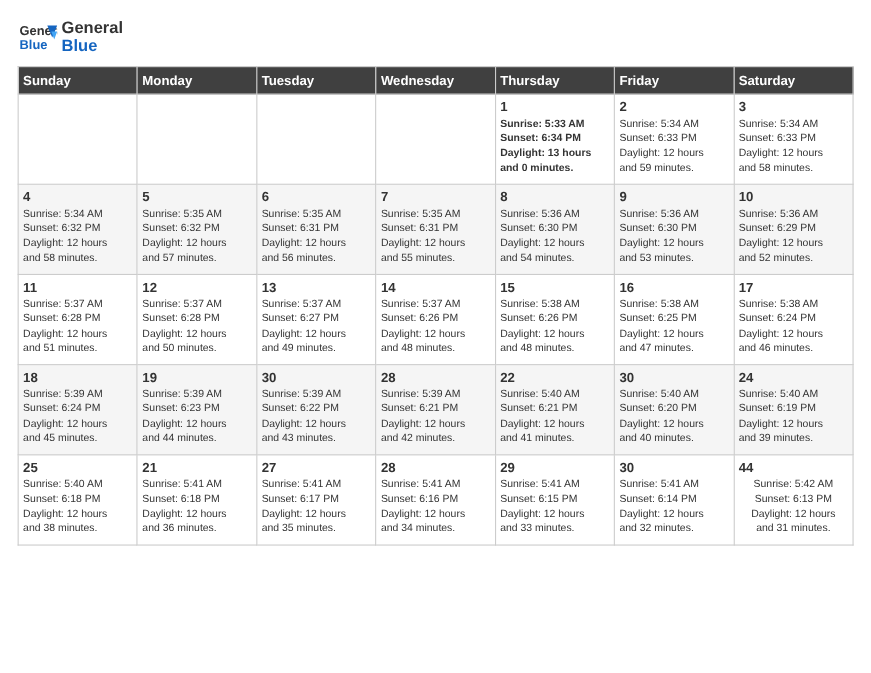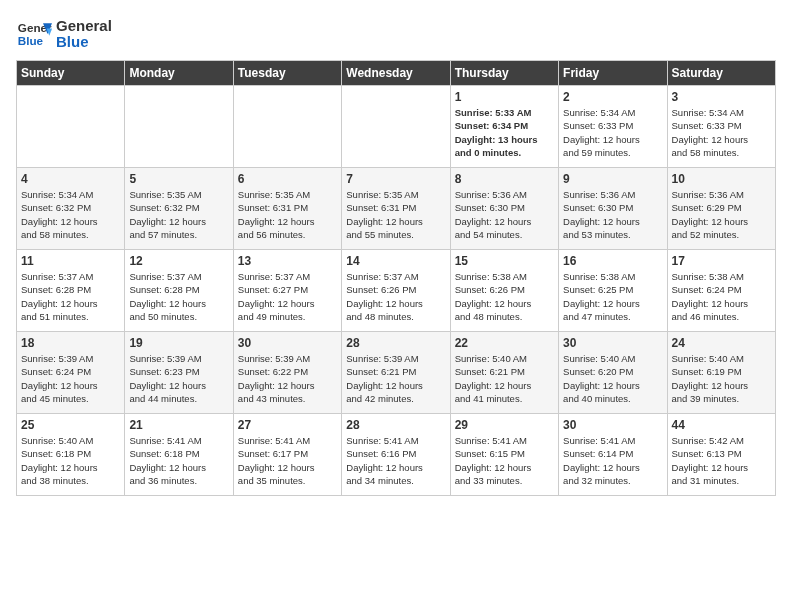--- a/index.html
+++ b/index.html
@@ -332,20 +332,20 @@
         </td>
         <td>
           <span class="day-number">30</span>
           <div class="day-info" style="white-space: pre-line;">Sunrise: 5:41 AM
 Sunset: 6:14 PM
 Daylight: 12 hours
 and 32 minutes.</div>
         </td>
         <td>
           <span class="day-number">44</span>
-          <div class="day-info" style="white-space: pre-line;">Sunrise: 5:42 AM
+          <div class="day-info" style="white-space: pre-line; text-align: center;">Sunrise: 5:42 AM
 Sunset: 6:13 PM
 Daylight: 12 hours
 and 31 minutes.</div>
         </td>
       </tr>
     </tbody>
 </table>
 
 </body></html>

